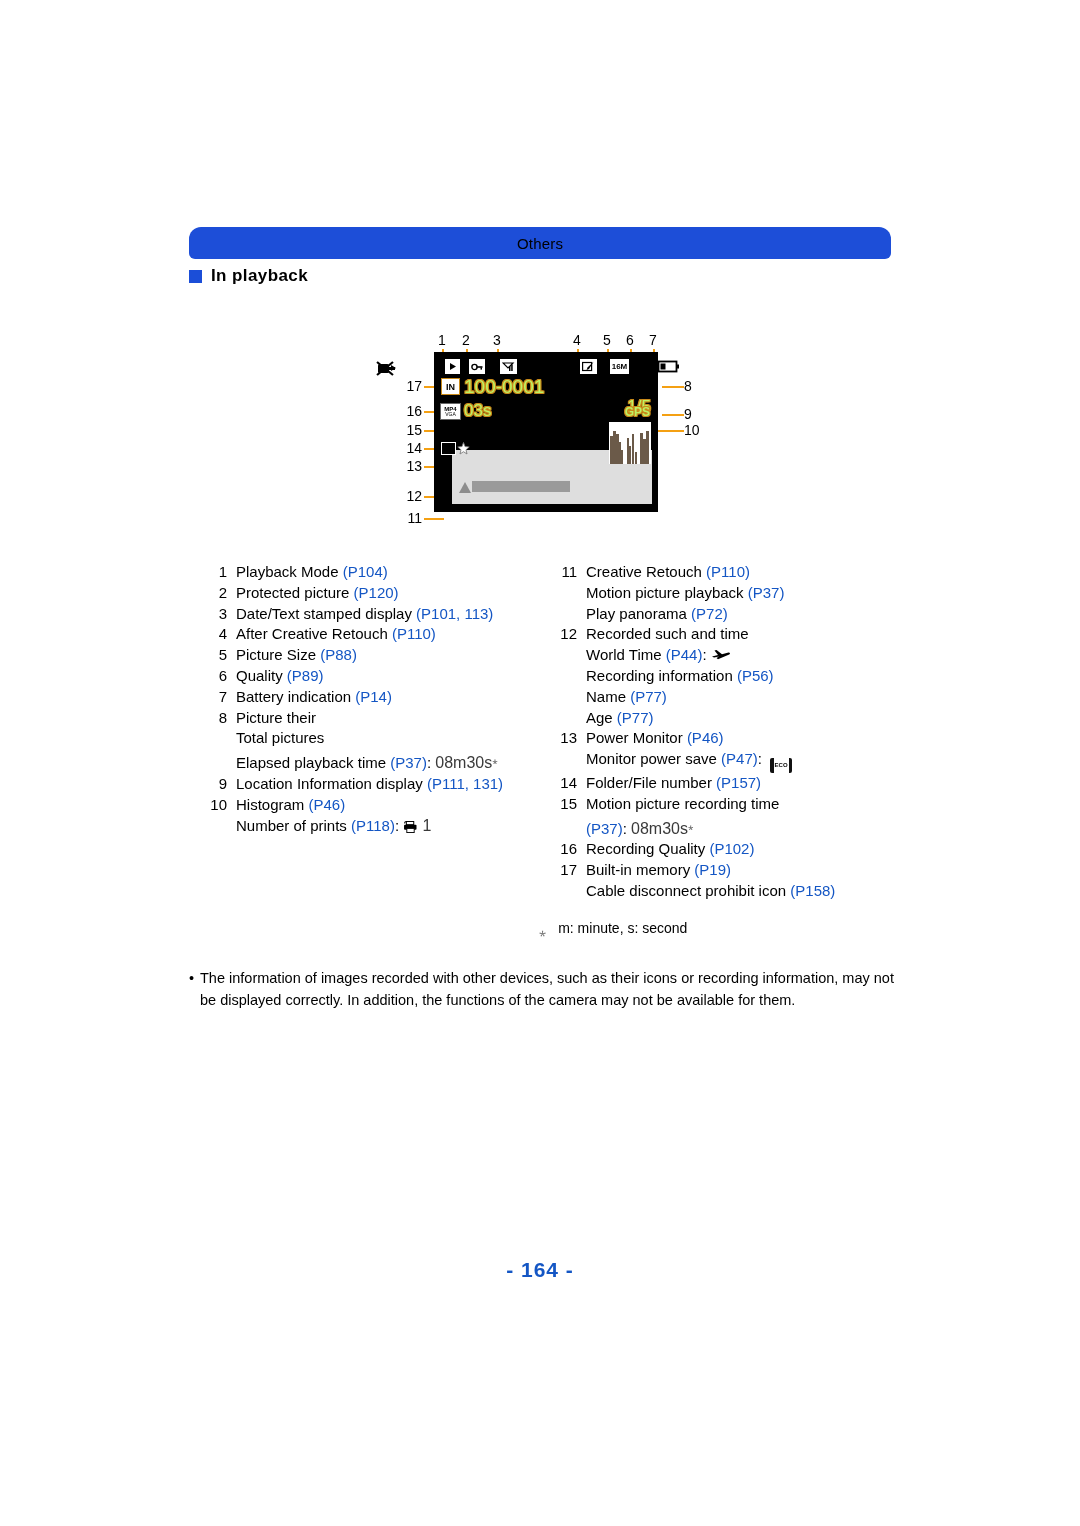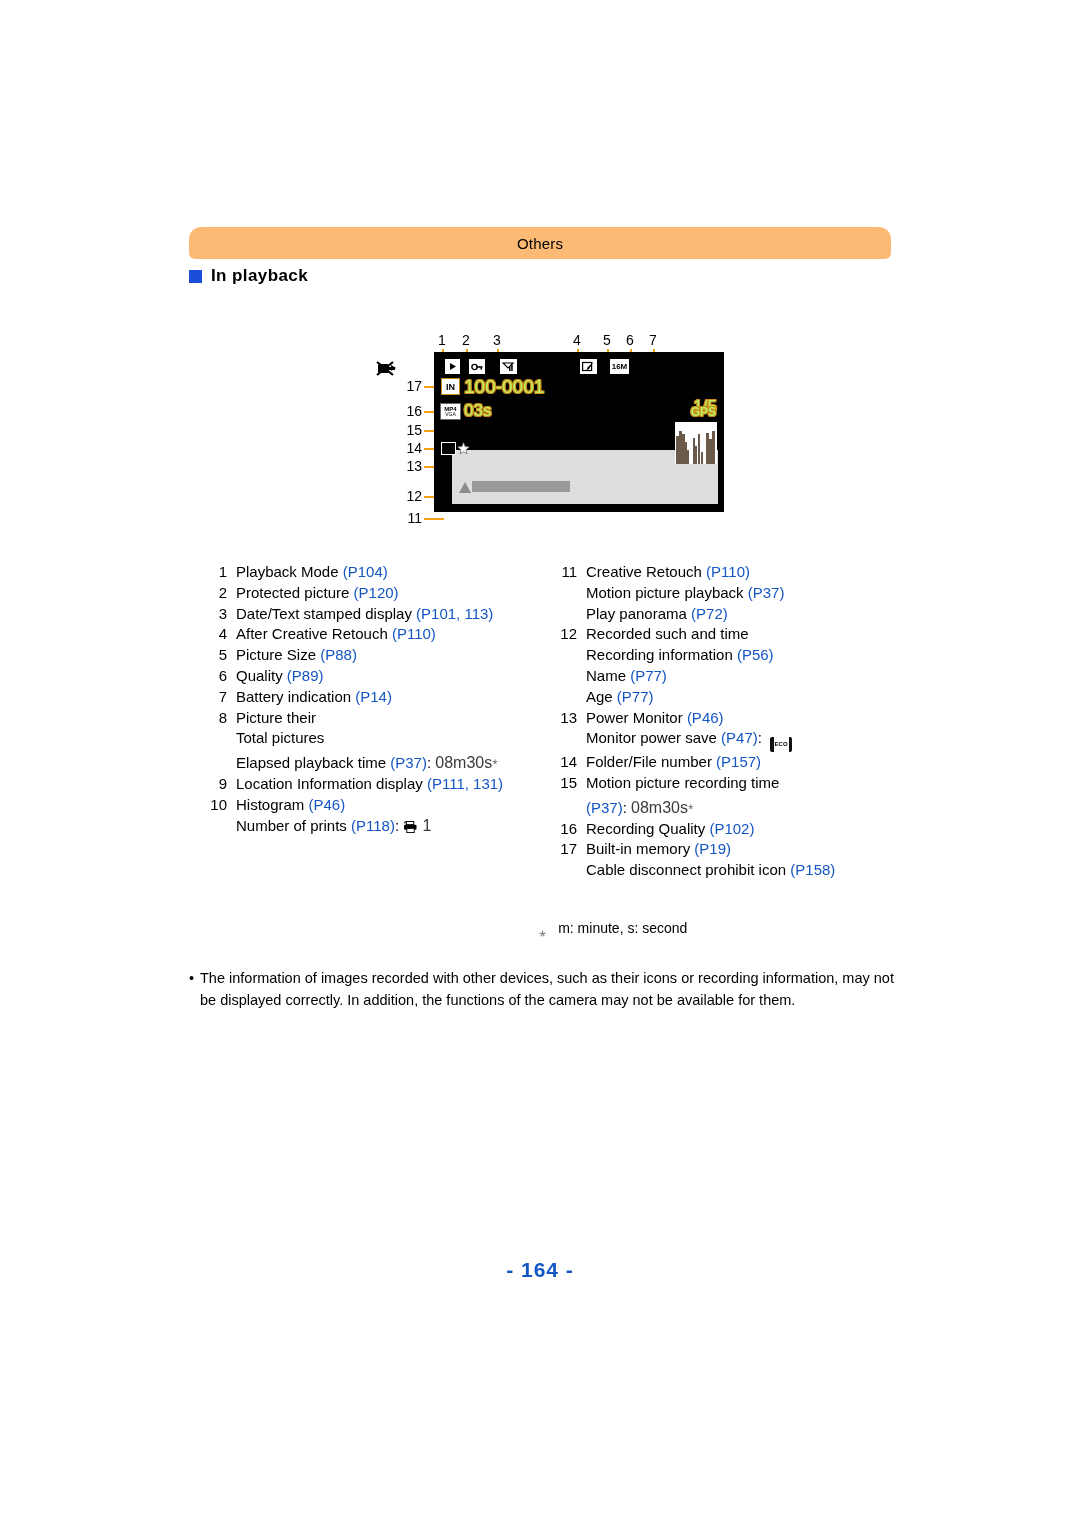--- a/index.html
+++ b/index.html
@@ -10,21 +10,21 @@
     color:#000;
     position:relative;
     overflow:hidden;
   }
 
   
   .banner{
     position:absolute;
     left:189px; top:227px;
     width:702px; height:32px;
-    background:#fdba74;
+    background:#1d4ed8;
     border-radius:12px 12px 6px 6px;
     display:flex;align-items:center;justify-content:center;
   }
   .banner-title{
     font-size:15px;
     color:#000;
     letter-spacing:.2px;
   }
 
   
@@ -55,21 +55,21 @@
 
   
   .lead{position:absolute;background:#f4a013;}
   .lead.v{width:2px;}
   .lead.h{height:2px;}
 
   
   .lcd{
     position:absolute;
     left:72px; top:22px;
-    width:290px; height:160px;
+    width:224px; height:160px;
     background:#000;
     box-sizing:border-box;
     border:2px solid #000;
   }
   .lcd-inner{
     position:absolute;inset:0;background:#000;
   }
   
   .lcd-photo{
     position:absolute;
@@ -447,20 +447,26 @@
       <div class="row sub">
         <span class="n"></span>
         <span class="tx"><span>Play panorama </span><span class="ref">(P72)</span></span>
       </div>
       <div class="row">
         <span class="n">12</span>
         <span class="tx"><span>Recorded such and time</span></span>
       </div>
       <div class="row sub">
         <span class="n"></span>
+        <span class="tx"><span>World Time </span><span class="ref">(P44)</span><span>:</span> <svg class="plane" width="20" height="13" viewBox="0 0 20 13">
+            <path d="M1 8.5 L7 7 L3.5 2.5 L5.5 2 L11 6.2 L17.5 4.5 C19 4.2 19.6 6 18.2 6.6 L7 11.2 L5.5 10 L8 8.6 L3 9.6 Z" fill="#000"></path>
+          </svg></span>
+      </div>
+      <div class="row sub">
+        <span class="n"></span>
         <span class="tx"><span>Recording information </span><span class="ref">(P56)</span></span>
       </div>
       <div class="row sub">
         <span class="n"></span>
         <span class="tx"><span>Name </span><span class="ref">(P77)</span></span>
       </div>
       <div class="row sub">
         <span class="n"></span>
         <span class="tx"><span>Age </span><span class="ref">(P77)</span></span>
       </div>

